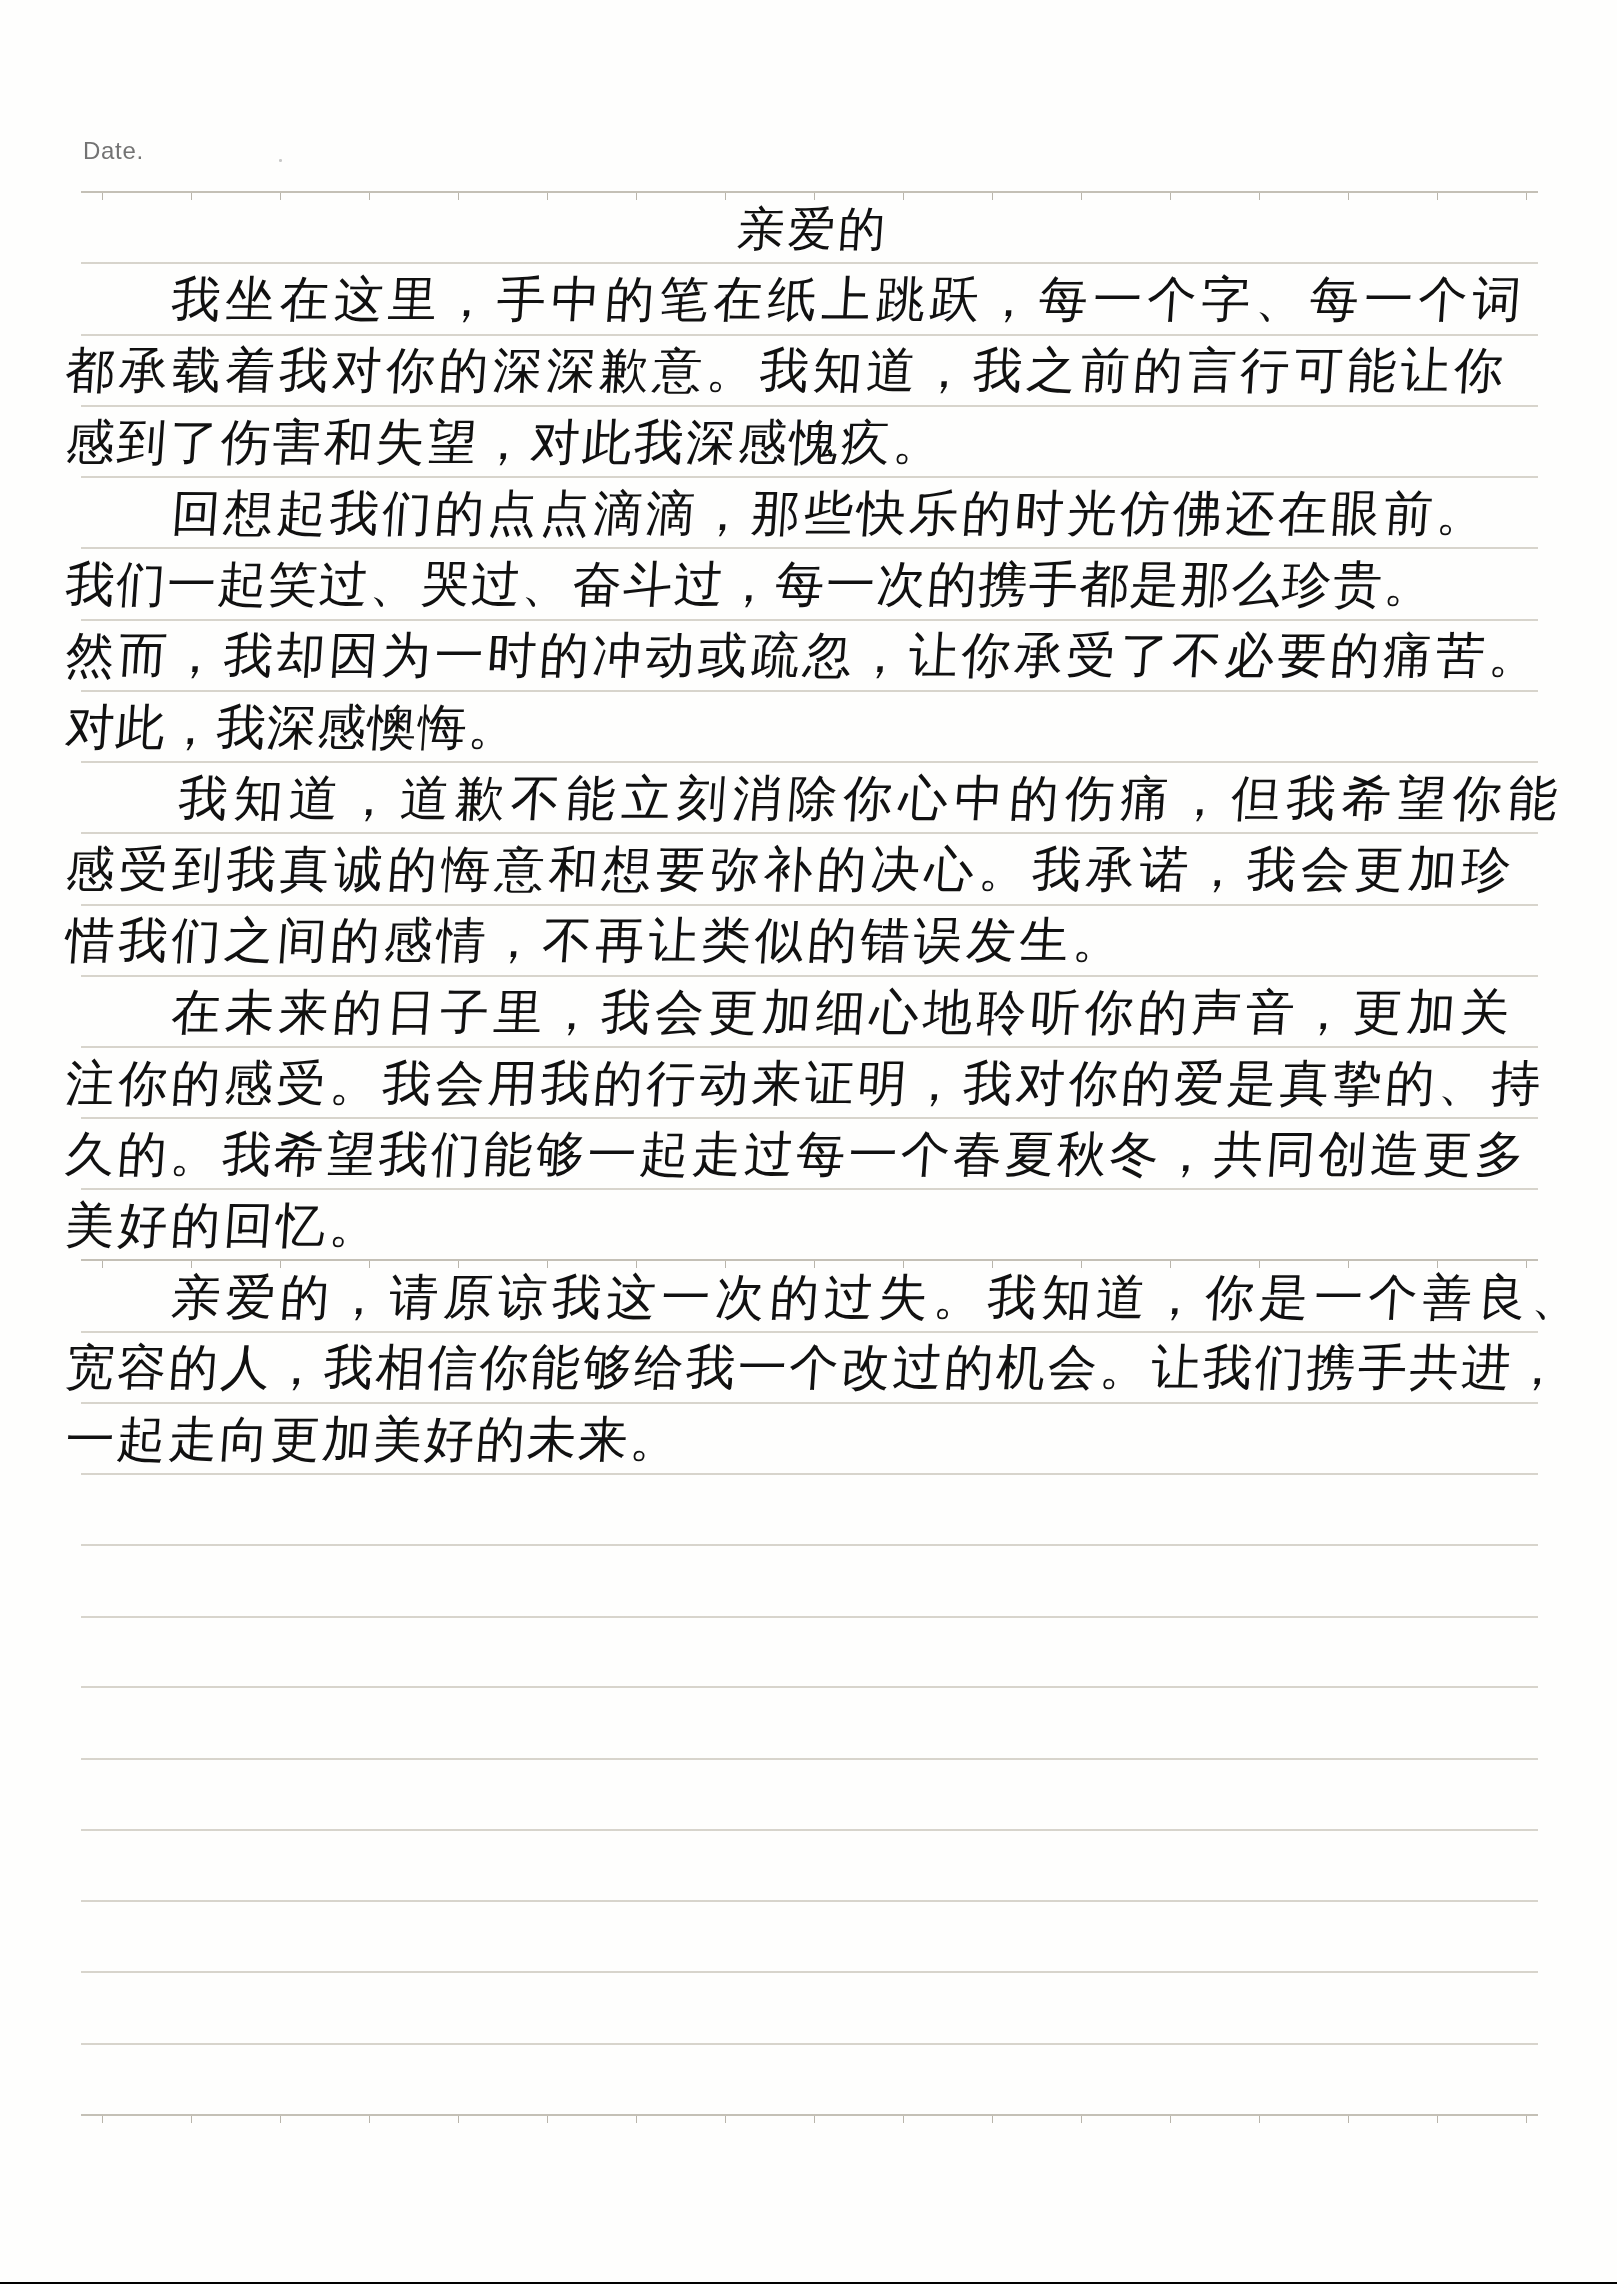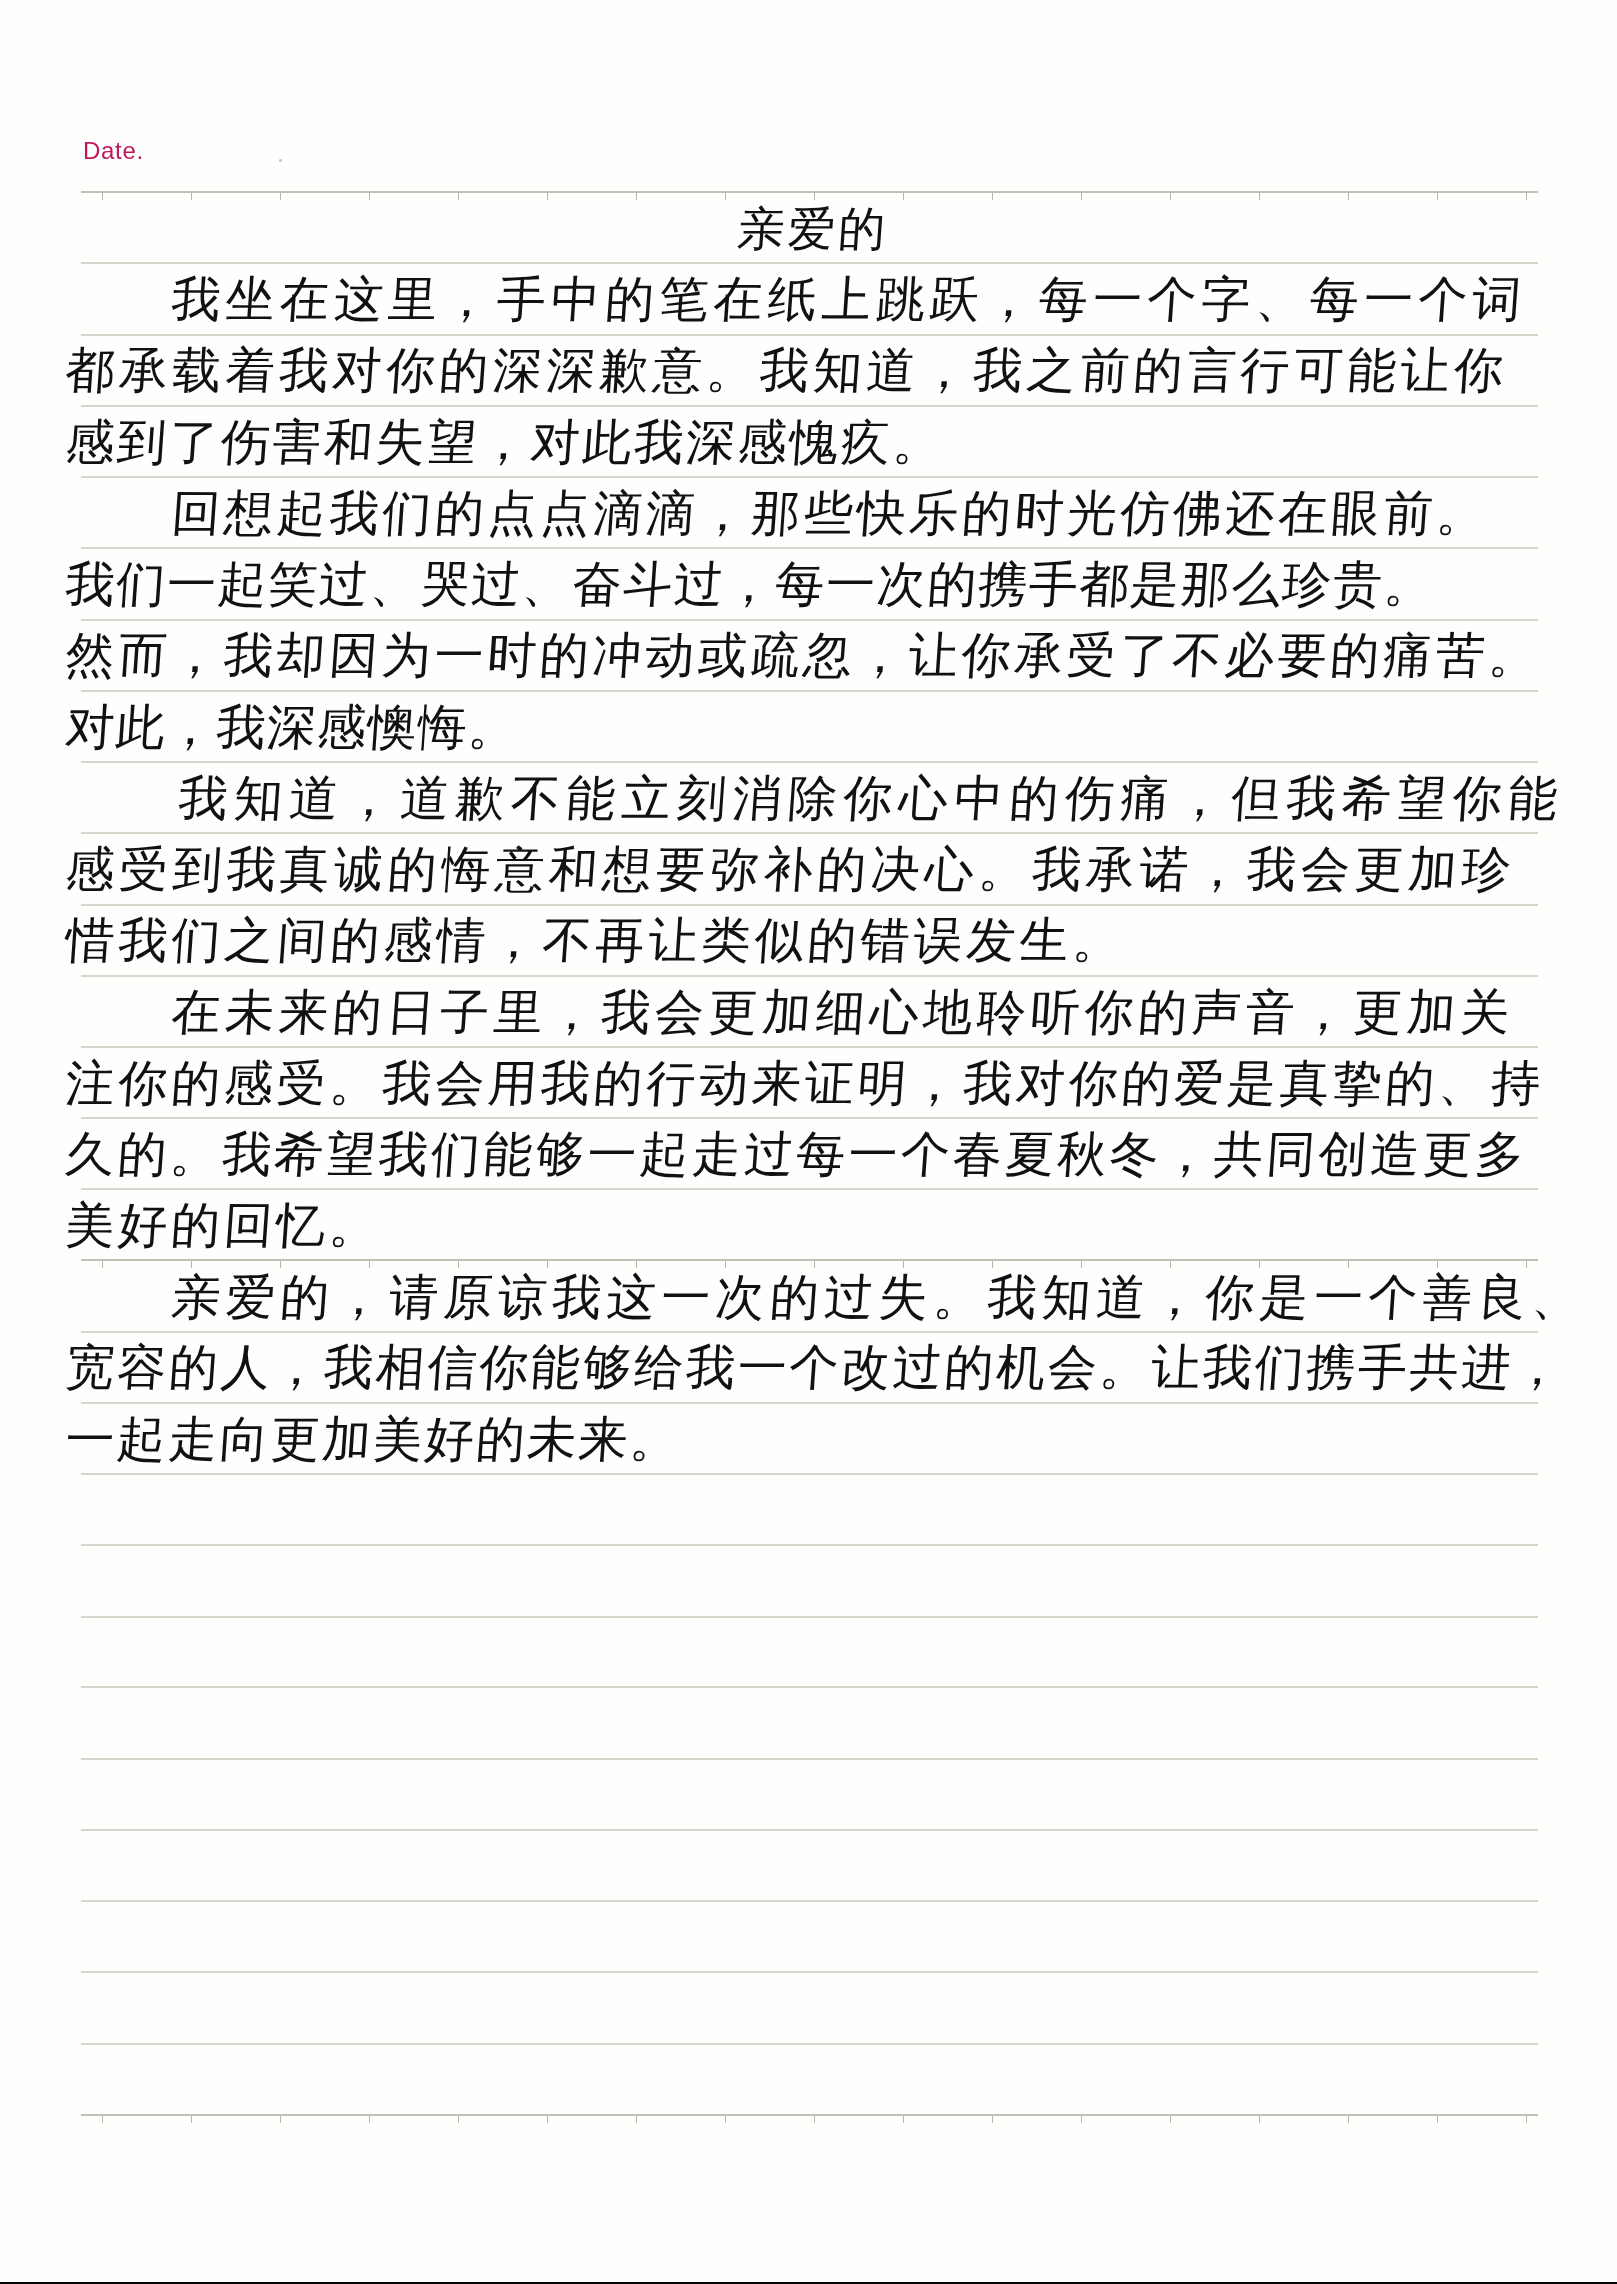--- a/index.html
+++ b/index.html
@@ -19,21 +19,21 @@
     left: 0; top: 0;
     width: 1617px; height: 2284px;
     background: #fefefd;
   }
   .date-label {
     position: absolute;
     left: 83px;
     top: 137px;
     font-family: "Liberation Sans", sans-serif;
     font-size: 24px;
-    color: #be185d;
+    color: #737373;
     font-weight: 300;
     letter-spacing: 0.7px;
   }
   .date-dot {
     position: absolute;
     left: 279px; top: 159px;
     width: 2.7px; height: 2.7px;
     border-radius: 50%;
     background: #c8c8c8;
   }

